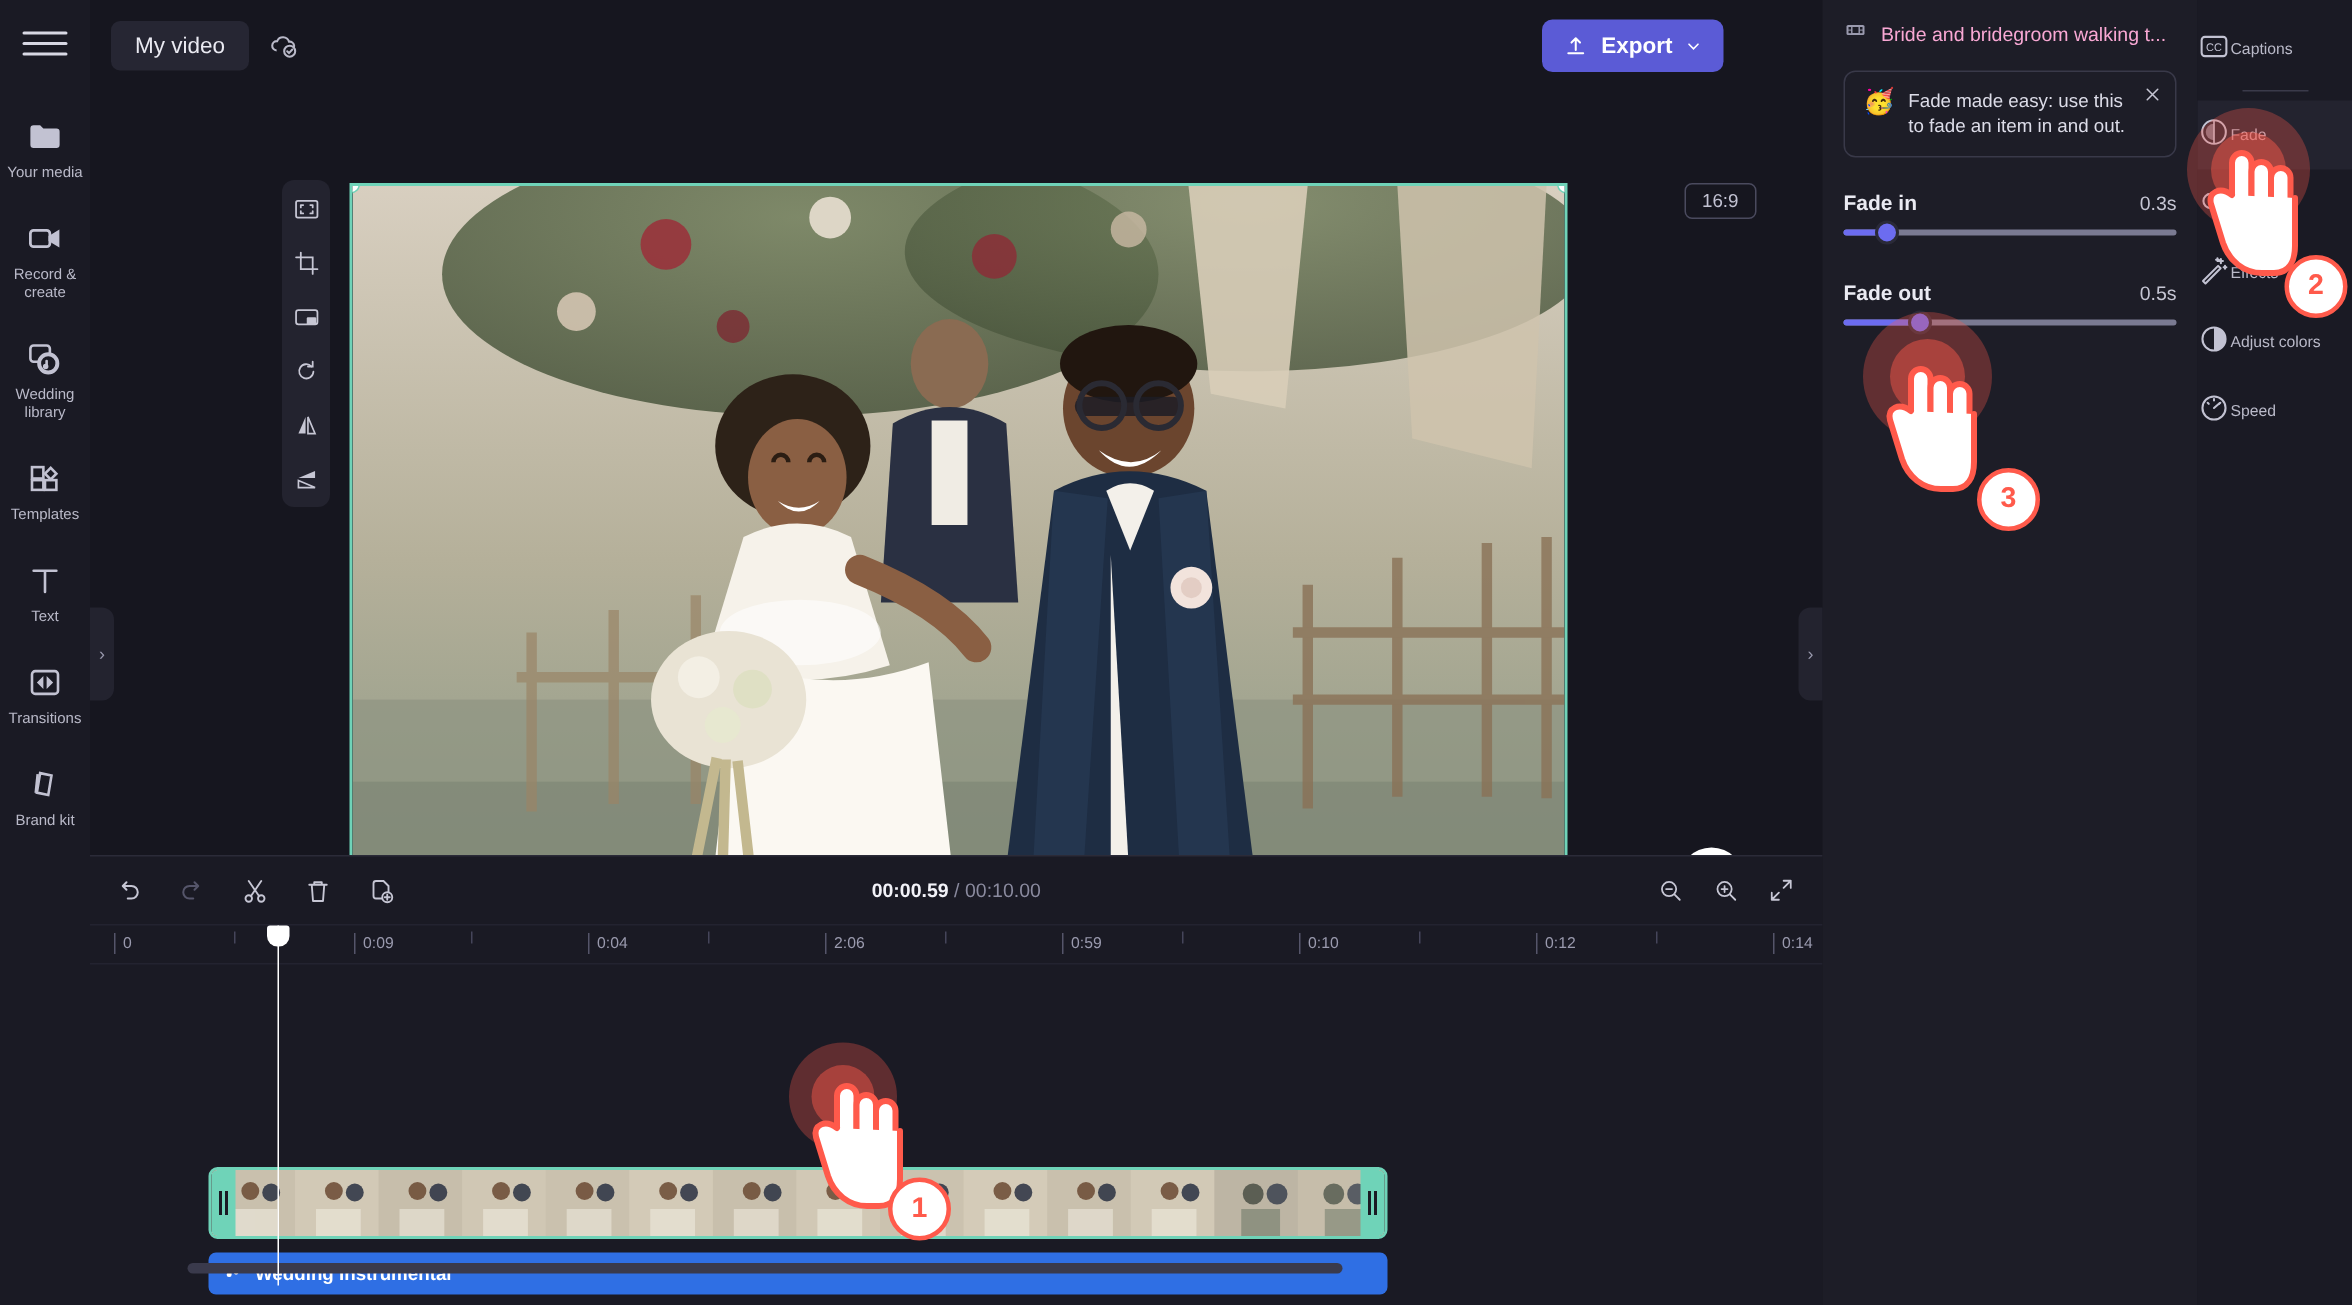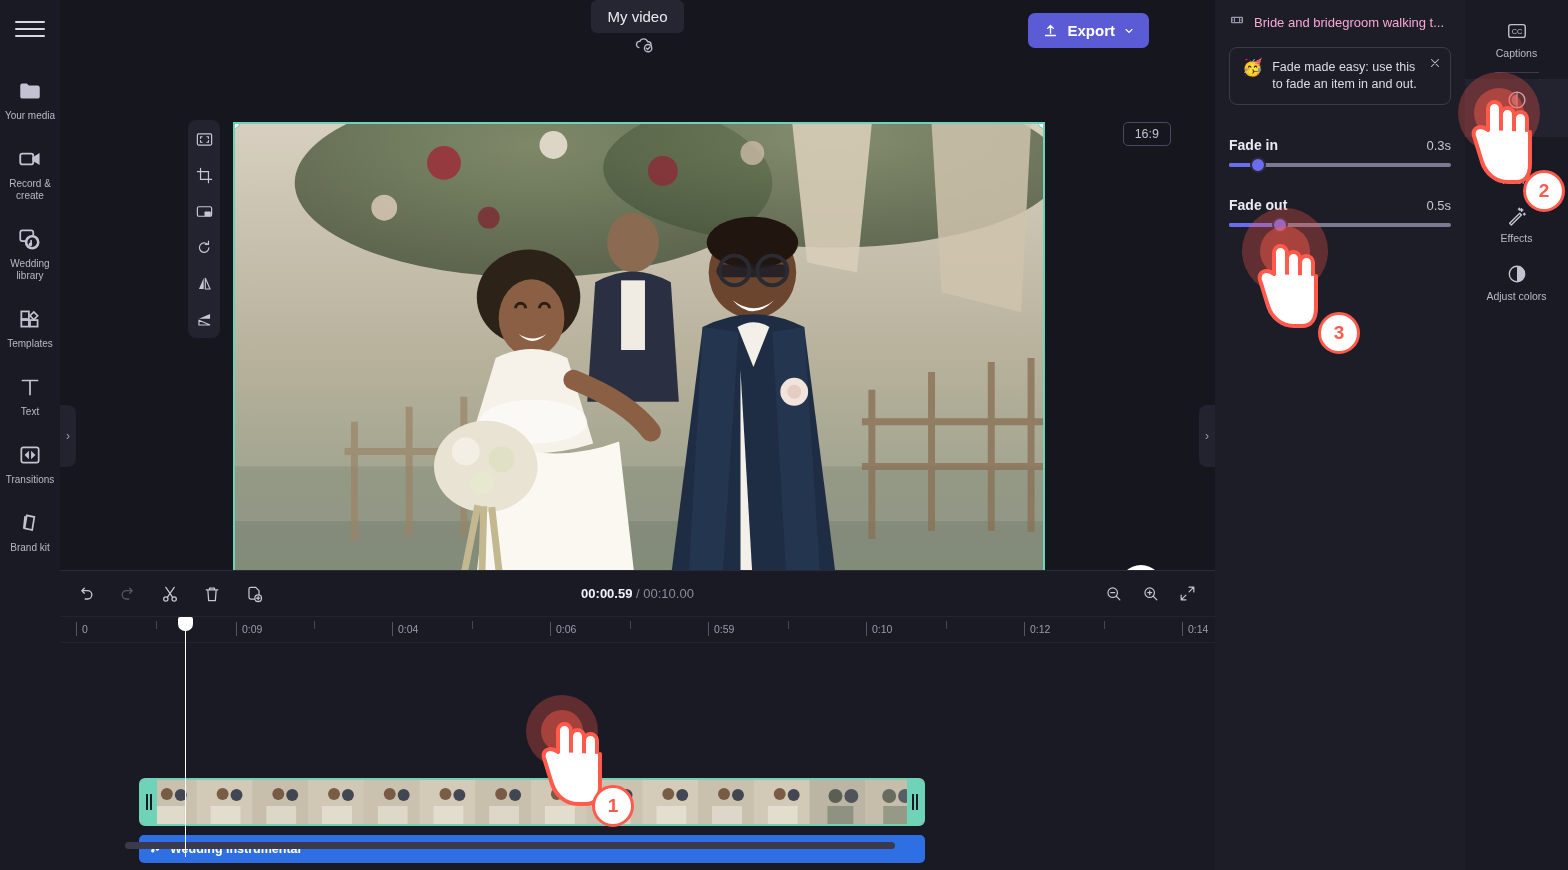--- a/index.html
+++ b/index.html
@@ -21,21 +21,21 @@
     justify-content:center; gap:5px; cursor:pointer; margin-bottom: 32px; }
   .burger i { display:block; height:2px; background:#d8d8e4; border-radius:1px; }
   .rail-item { width: 60px; display:flex; flex-direction:column; align-items:center;
     margin-bottom: 22px; cursor:pointer; }
   .rail-ico { width: 30px; height: 30px; display:flex; align-items:center; justify-content:center;
     color:#c2c2d2; margin-bottom: 4px; }
   .rail-lbl { font-size: 10px; color: #b9b9c8; text-align:center; line-height: 12px; width: 58px; }
 
   
   #center { position:absolute; left:60px; top:0; width: 1155px; height: 870px; background:#16161f; }
-  #topbar { height: 60px; display:flex; align-items:center; padding: 0 14px; position:relative;flex-direction:column; }
+  #topbar { height: 60px; display:flex; align-items:center; padding: 0 14px; position:relative; }
   #proj-title { background:#262633; border-radius:6px; padding: 8px 16px; font-size: 15px;
     color:#eaeaf2; cursor:pointer; }
   #cloud { margin-left: 12px; color:#b9b9c8; display:flex; align-items:center; cursor:pointer; }
   #export-btn { position:absolute; right: 66px; top: 13px; background:#5b5bd6;
     border-radius:7px; height: 35px; display:flex; align-items:center; gap:8px;
     padding: 0 14px; cursor:pointer; }
   #export-btn .lbl { font-size: 15px; font-weight: bold; color:#fff; }
 
   #stage { position:relative; height: 512px; }
   #ratio-badge { position:absolute; right: 44px; top: 62px; border:1px solid #4a4a5e;
@@ -119,21 +119,21 @@
   .fade-row .vl { font-size: 13px; color:#c6c6d4; }
   .slider { margin: 10px 14px 0 14px; height: 4px; background:#7a7a92; border-radius:2px;
     position:relative; cursor:pointer; }
   .slider .fill { position:absolute; left:0; top:0; height:100%; background:#6c6cf0; border-radius:2px; }
   .slider .knob { position:absolute; top:-6px; width: 16px; height: 16px; background:#6c6cf0;
     border-radius:50%; border: 2px solid #2a2a38; cursor:grab; }
 
   
   #right-rail { position:absolute; left: 1465px; top: 0; width: 103px; height: 870px;
     background:#1a1a24; display:flex; flex-direction:column; align-items:center; padding-top: 10px; }
-  .rr-item { width: 103px; display:flex; flex-direction:column; align-items:center;
+  .rr-item { width: 103px; display:flex; flex-direction:row; align-items:center;
     padding: 9px 0; cursor:pointer; }
   .rr-item.active { background:#23232f; }
   .rr-ico { color:#c2c2d2; margin-bottom: 4px; height: 24px; display:flex; align-items:center; }
   .rr-lbl { font-size: 10.5px; color:#b9b9c8; text-align:center; line-height: 12px; }
   #rr-divider { width: 44px; height:1px; background:#3a3a4a; margin: 4px 0 6px 0; }
 
   
   .pulse { position:absolute; border-radius:50%; background: rgba(255,90,75,0.30); z-index: 40; }
   .pulse.in { background: rgba(255,90,75,0.45); }
   .hand { position:absolute; z-index: 42; }
@@ -493,21 +493,21 @@
       </div>
     </div>
 
     <div id="ruler">
       <div class="tick" style="left:16px">0</div>
       <div class="tick minor" style="left:96px"></div>
       <div class="tick" style="left:176px">0:09</div>
       <div class="tick minor" style="left:254px"></div>
       <div class="tick" style="left:332px">0:04</div>
       <div class="tick minor" style="left:412px"></div>
-      <div class="tick" style="left:490px">0:06</div>
+      <div class="tick" style="left:490px">2:06</div>
       <div class="tick minor" style="left:570px"></div>
       <div class="tick" style="left:648px">0:59</div>
       <div class="tick minor" style="left:728px"></div>
       <div class="tick" style="left:806px">0:10</div>
       <div class="tick minor" style="left:886px"></div>
       <div class="tick" style="left:964px">0:12</div>
       <div class="tick minor" style="left:1044px"></div>
       <div class="tick" style="left:1122px">0:14</div>
     </div>
 
@@ -629,21 +629,21 @@
   <div id="tip">
     <span class="emo">🥳</span>
     <span class="txt">Fade made easy: use this to fade an item in and out.</span>
     <span class="x">
       <svg width="14" height="14" viewBox="0 0 24 24" fill="none" stroke="currentColor" stroke-width="1.8">
         <path d="M6 6l12 12M18 6L6 18" stroke-linecap="round"></path>
       </svg>
     </span>
   </div>
 
-  <div class="fade-row" style="margin-top: 32px;">
+  <div class="fade-row" style="margin-top: 22px;">
     <span class="nm">Fade in</span>
     <span class="vl">0.3s</span>
   </div>
   <div class="slider">
     <div class="fill" style="width: 13%;"></div>
     <div class="knob" style="left: calc(13% - 8px);"></div>
   </div>
 
   <div class="fade-row" style="margin-top: 30px;">
     <span class="nm">Fade out</span>
@@ -701,20 +701,30 @@
   <div class="rr-item">
     <div class="rr-ico">
       <svg width="22" height="22" viewBox="0 0 24 24">
         <circle cx="12" cy="12" r="8.4" fill="none" stroke="currentColor" stroke-width="1.5"></circle>
         <path d="M12 3.6a8.4 8.4 0 0 1 0 16.8z" fill="currentColor"></path>
       </svg>
     </div>
     <div class="rr-lbl">Adjust colors</div>
   </div>
 
+  <div class="rr-item">
+    <div class="rr-ico">
+      <svg width="22" height="22" viewBox="0 0 24 24" fill="none" stroke="currentColor" stroke-width="1.5">
+        <circle cx="12" cy="12" r="8.4"></circle>
+        <path d="M12 12l4-3.5" stroke-linecap="round"></path>
+        <path d="M7.4 8.2l.8.8M16.6 8.2l-.8.8M12 5.4v1.2" stroke-linecap="round"></path>
+      </svg>
+    </div>
+    <div class="rr-lbl">Speed</div>
+  </div>
 </div>
 
 <div class="pulse" style="left: 526px; top: 695px; width: 72px; height: 72px;"></div>
 <div class="pulse in" style="left: 541px; top: 710px; width: 42px; height: 42px;"></div>
 <svg class="hand" style="left: 536px; top: 718px;" width="76" height="100" viewBox="0 0 76 100">
   <g fill="#fff" stroke="#ff5a4b" stroke-width="4" stroke-linejoin="round" stroke-linecap="round">
     <rect x="22" y="6" width="13" height="46" rx="6.5"></rect>
     <rect x="35" y="12" width="13" height="40" rx="6.5"></rect>
     <rect x="48" y="16" width="13" height="36" rx="6.5"></rect>
     <path d="M22 34c-8-6-16-2-14 6l8 26c4 12 14 20 26 20h8c10 0 14-8 14-18V36"></path>

